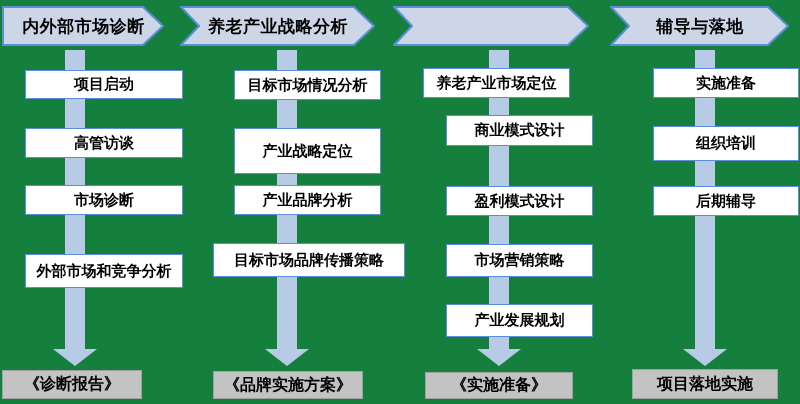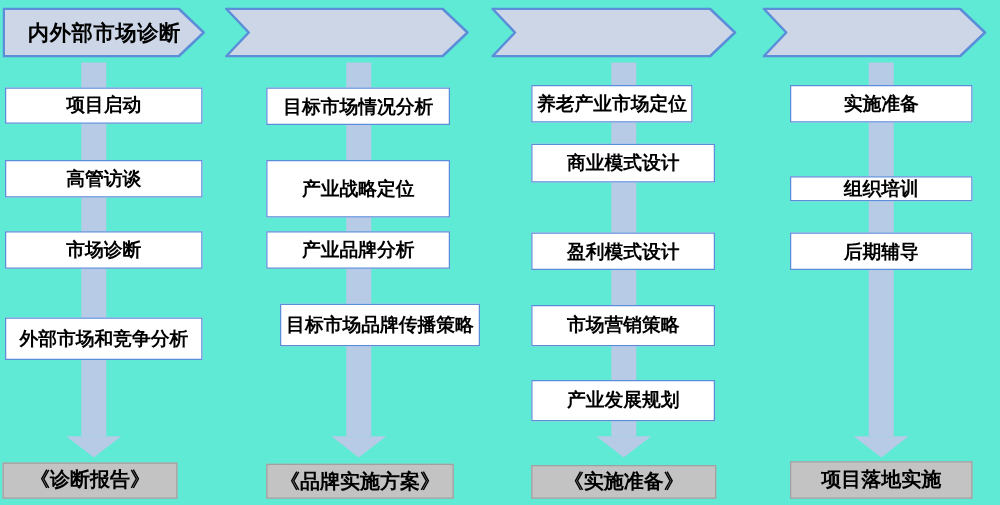--- a/index.html
+++ b/index.html
@@ -8,21 +8,21 @@
     --box-border:#5b8dd9;
     --arrow-fill:#b7cbe6;
     --output-fill:#c3c3c3;
     --output-border:#a0a0a0;
     --text-color:#000000;
   }
   html,body{margin:0;padding:0;background:#ffffff;}
   .canvas{
     position:relative;
     width:800px;height:404px;
-    background:#5eead4;
+    background:#15803d;
     font-family:Liberation Serif, serif;
     overflow:hidden;
   }
   .stage-header{
     position:absolute;
     display:flex;align-items:center;justify-content:center;
     z-index:3;
   }
   .stage-header svg{position:absolute;left:0;top:0;}
   .stage-header .htext{
@@ -33,20 +33,21 @@
   }
   .step-box{
     position:absolute;
     background:#ffffff;
     border:1.5px solid var(--box-border);
     display:flex;align-items:center;justify-content:center;
     font-size:15px;font-weight:bold;color:var(--text-color);
     white-space:nowrap;
     z-index:2;
     box-sizing:border-box;
+    margin-left:21px;
   }
   .arrow-band{
     position:absolute;
     background:var(--arrow-fill);
     z-index:1;
   }
   .arrow-head{
     position:absolute;
     width:0;height:0;
     border-left:22px solid transparent;
@@ -87,62 +88,64 @@
     <div class="step-box" style="left:4px;top:254px;width:158px;height:34px">外部市场和竞争分析</div>
 
     <div class="output-box" style="left:2px;top:370px;width:140px;height:29px">《诊断报告》</div>
   </div>
 
   <div>
     <div class="stage-header" style="left:180px;top:6px;width:196px;height:40px">
       <svg width="196" height="40" viewBox="0 0 196 40">
         <polygon points="1,1 174,1 194,20 174,39 1,39 19,20" style="fill:var(--header-fill);stroke:var(--header-border);stroke-width:2;stroke-linejoin:round"></polygon>
       </svg>
+      <span class="htext">养老产业战略分析</span>
     </div>
 
     <div class="arrow-band" style="left:277px;top:50px;width:20px;height:299px"></div>
     <div class="arrow-head" style="left:265px;top:349px"></div>
 
     <div class="step-box" style="left:213px;top:70px;width:147px;height:30px">目标市场情况分析</div>
     <div class="step-box" style="left:213px;top:128px;width:147px;height:46px">产业战略定位</div>
     <div class="step-box" style="left:213px;top:185px;width:147px;height:30px">产业品牌分析</div>
-    <div class="step-box" style="left:224px;top:243px;width:160px;height:34px">目标市场品牌传播策略</div>
+    <div class="step-box" style="left:192px;top:243px;width:192px;height:34px">目标市场品牌传播策略</div>
 
     <div class="output-box" style="left:213px;top:371px;width:150px;height:28px">《品牌实施方案》</div>
   </div>
 
   <div>
     <div class="stage-header" style="left:393px;top:6px;width:197px;height:40px">
       <svg width="197" height="40" viewBox="0 0 197 40">
         <polygon points="1,1 175,1 195,20 175,39 1,39 19,20" style="fill:var(--header-fill);stroke:var(--header-border);stroke-width:2;stroke-linejoin:round"></polygon>
       </svg>
     </div>
 
     <div class="arrow-band" style="left:489px;top:50px;width:20px;height:299px"></div>
     <div class="arrow-head" style="left:477px;top:349px"></div>
 
-    <div class="step-box" style="left:425px;top:68px;width:129px;height:30px">养老产业市场定位</div>
+    <div class="step-box" style="left:402px;top:68px;width:147px;height:30px">养老产业市场定位</div>
     <div class="step-box" style="left:425px;top:115px;width:147px;height:31px">商业模式设计</div>
     <div class="step-box" style="left:425px;top:186px;width:147px;height:30px">盈利模式设计</div>
     <div class="step-box" style="left:425px;top:244px;width:147px;height:33px">市场营销策略</div>
     <div class="step-box" style="left:425px;top:304px;width:147px;height:33px">产业发展规划</div>
 
     <div class="output-box" style="left:425px;top:372px;width:148px;height:27px">《实施准备》</div>
   </div>
 
   <div>
     <div class="stage-header" style="left:610px;top:6px;width:180px;height:40px">
       <svg width="180" height="40" viewBox="0 0 180 40">
         <polygon points="1,1 158,1 178,20 158,39 1,39 19,20" style="fill:var(--header-fill);stroke:var(--header-border);stroke-width:2;stroke-linejoin:round"></polygon>
       </svg>
+      <span class="htext">辅导与落地</span>
     </div>
 
     <div class="arrow-band" style="left:695px;top:50px;width:20px;height:299px"></div>
     <div class="arrow-head" style="left:683px;top:349px"></div>
 
     <div class="step-box" style="left:632px;top:68px;width:146px;height:30px">实施准备</div>
-    <div class="step-box" style="left:632px;top:141px;width:146px;height:20px">组织培训</div>
+    <div class="step-box" style="left:632px;top:126px;width:146px;height:35px">组织培训</div>
     <div class="step-box" style="left:632px;top:186px;width:146px;height:30px">后期辅导</div>
 
     <div class="output-box" style="left:632px;top:369px;width:146px;height:30px">项目落地实施</div>
   </div>
 
 </div>
 
 </body></html>

